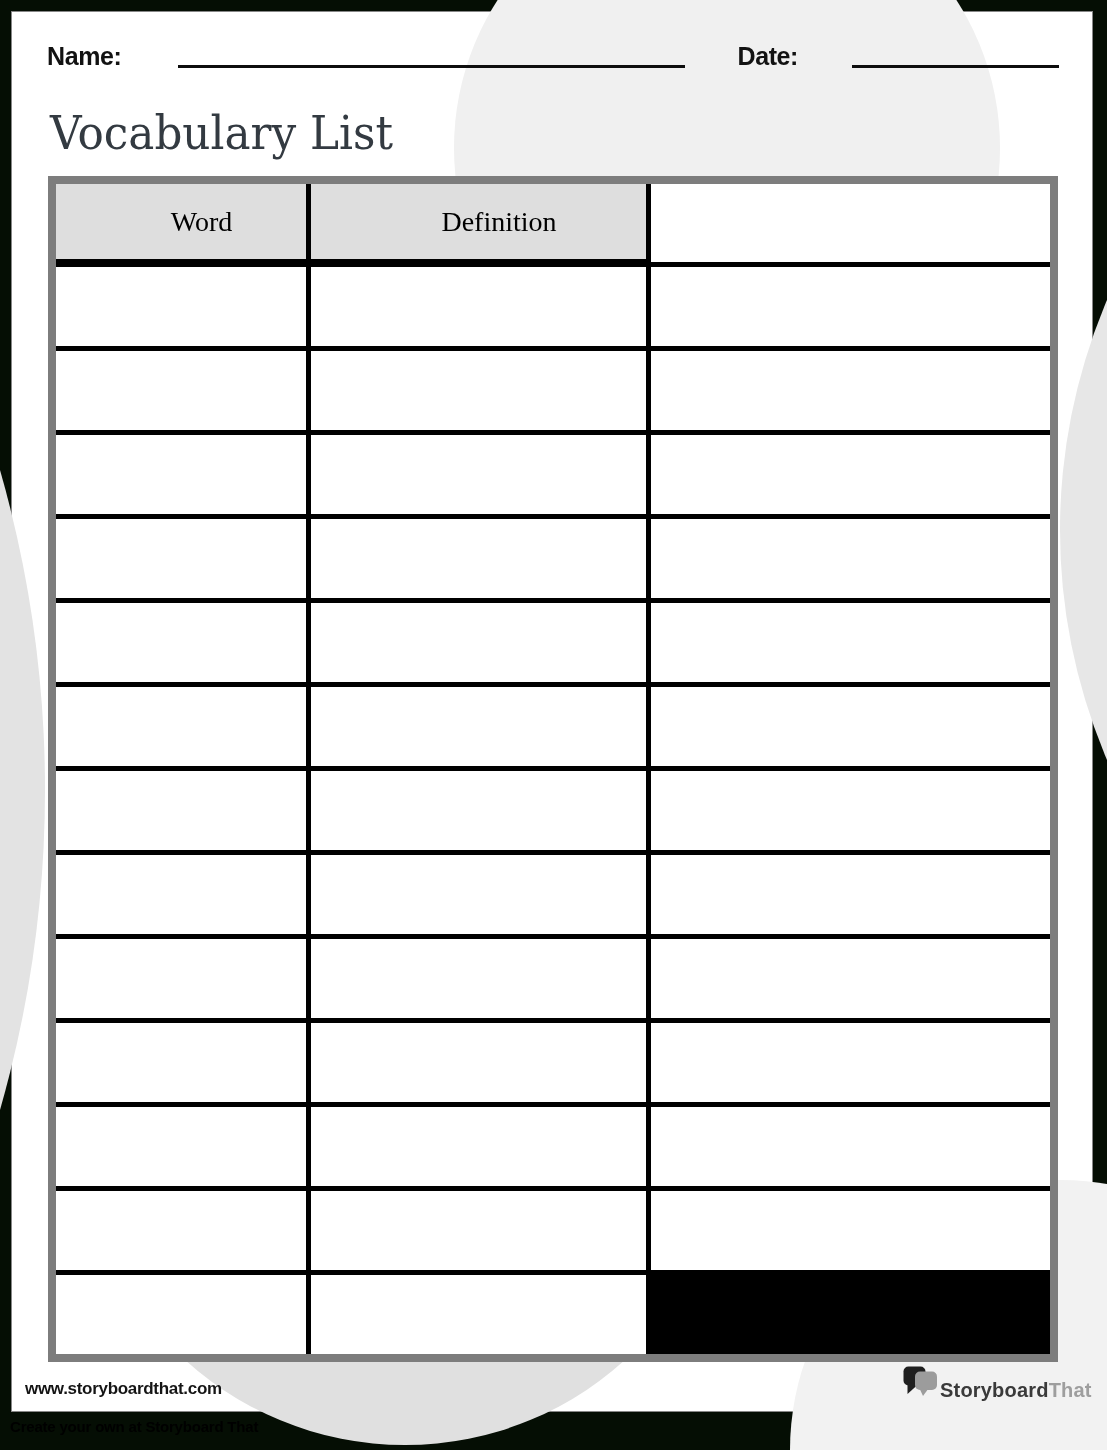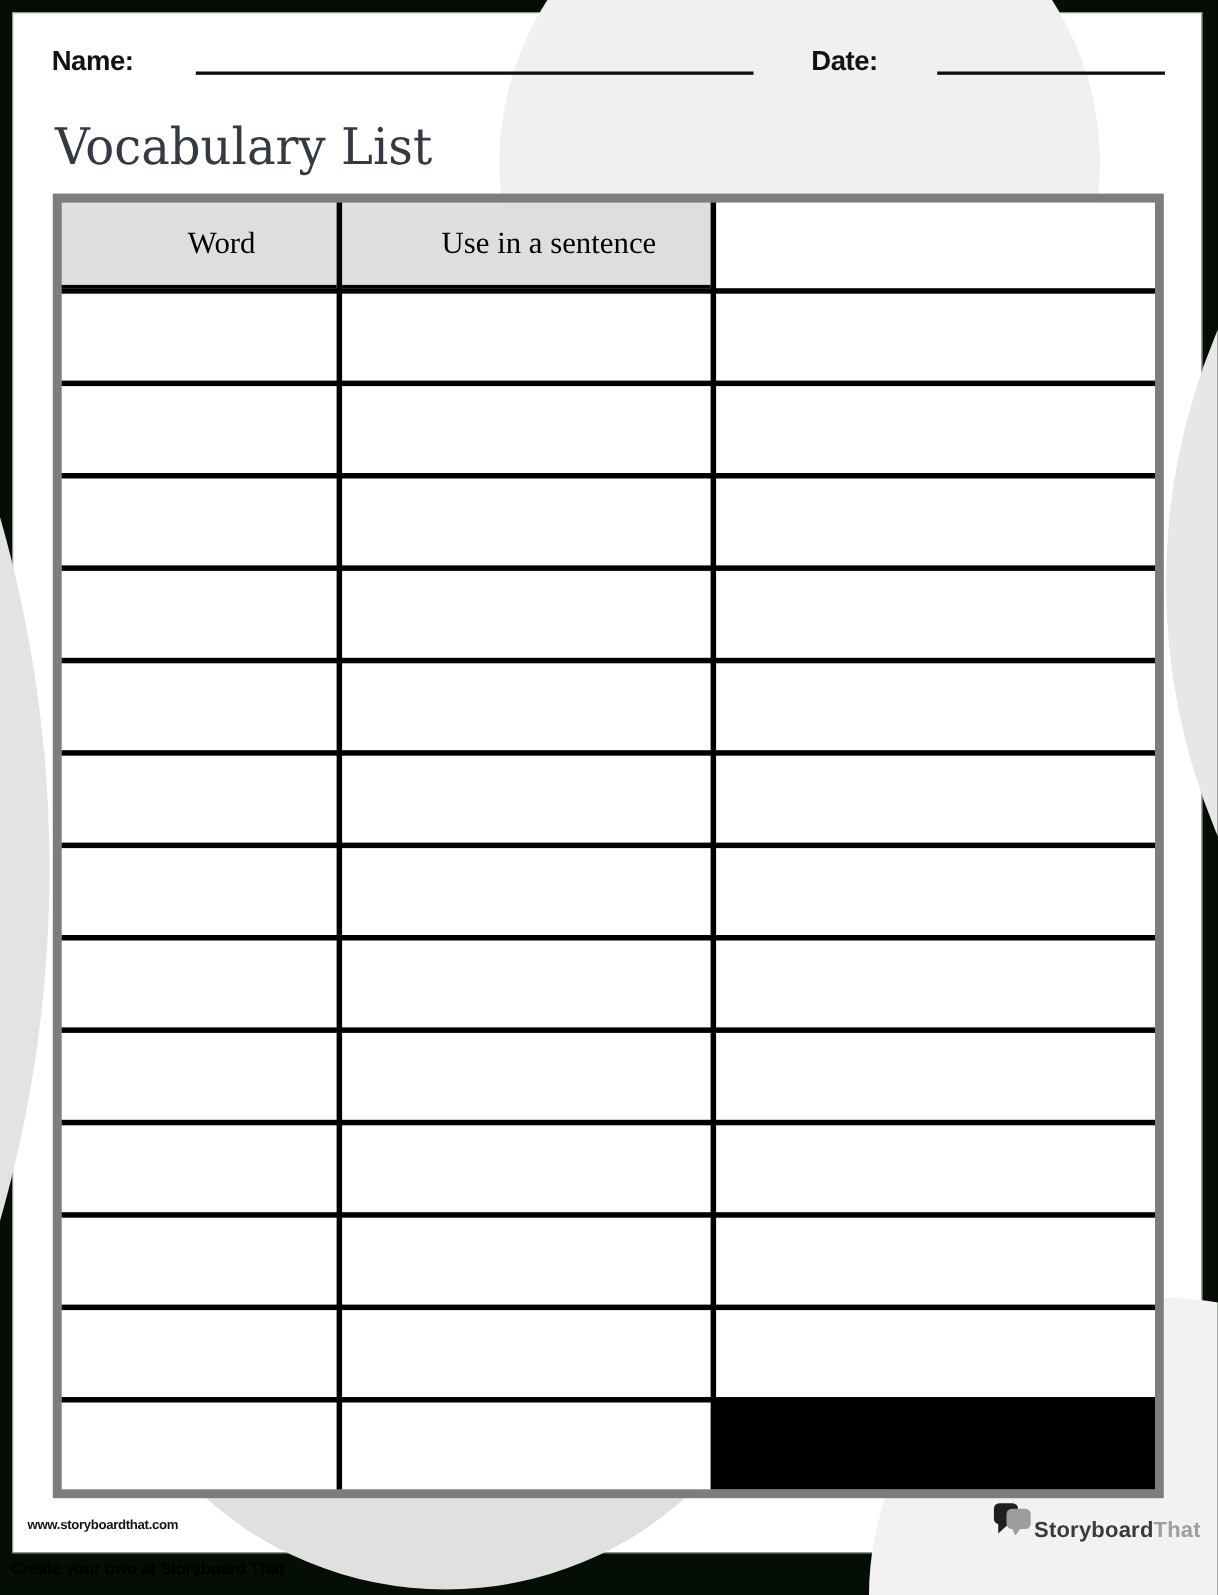--- a/index.html
+++ b/index.html
@@ -54,21 +54,21 @@
   }
   .th{
     background:var(--head,#dedede);border-bottom:3px solid #000;
     display:flex;align-items:center;justify-content:center;
     font-family:"Liberation Serif",serif;font-size:28px;color:#000;padding-left:41px;
   }
   .td{background:#ffffff;}
 
   
   .site-url{
-    left:25px;top:1379px;font-size:12px;font-weight:bold;color:#151515;letter-spacing:-0.3px;
+    left:25px;top:1379px;font-size:17px;font-weight:bold;color:#151515;letter-spacing:-0.3px;
   }
   .logo{
     left:903px;top:1366px;width:176px;display:flex;align-items:flex-end;gap:1px;
   }
   .logo-text{font-size:20px;font-weight:600;letter-spacing:0.2px;white-space:nowrap;}
   .logo-primary{color:var(--logo1,#3a3a3a);}
   .logo-secondary{color:var(--logo2,#9e9e9e);}
   .tagline{
     left:10px;top:1418px;font-size:15px;font-weight:bold;color:#000000;letter-spacing:-0.2px;
   }
@@ -89,21 +89,21 @@
   <div class="blank-line name-line"></div>
   <span class="field-label date-label">Date:</span>
   <div class="blank-line date-line"></div>
 </div>
 
 <div class="content page-title">Vocabulary List</div>
 
 <div class="content table-wrap">
   <div class="vocab-grid" id="vocab-grid">
       <div class="th">Word</div>
-      <div class="th">Use in a sentence</div>
+      <div class="th">Definition</div>
       <div class="td"></div>
       <div class="td"></div>
       <div class="td"></div>
       <div class="td"></div>
       <div class="td"></div>
       <div class="td"></div>
       <div class="td"></div>
       <div class="td"></div>
       <div class="td"></div>
       <div class="td"></div>

